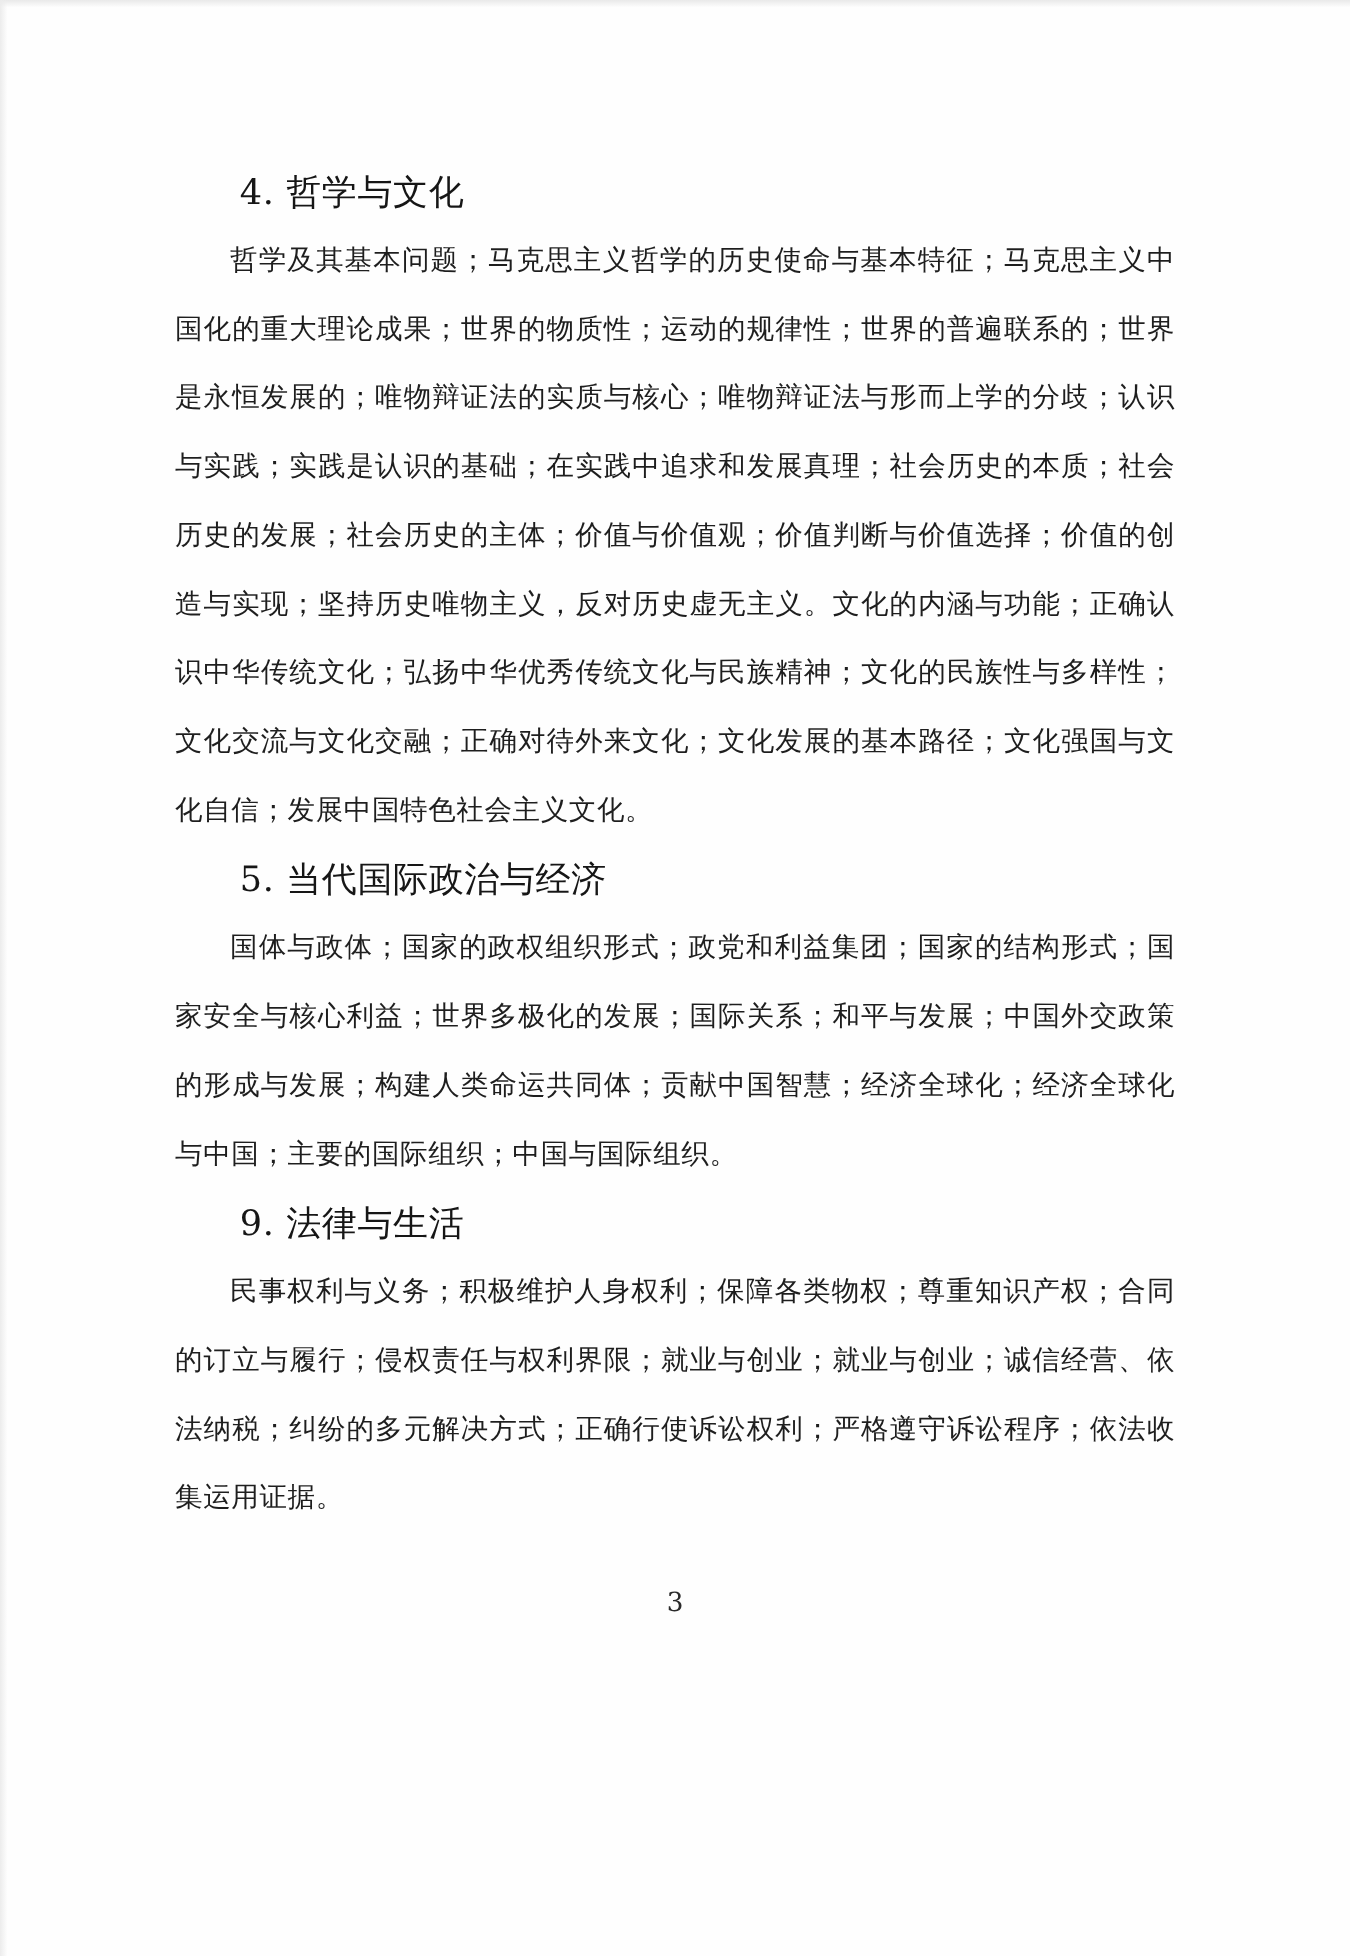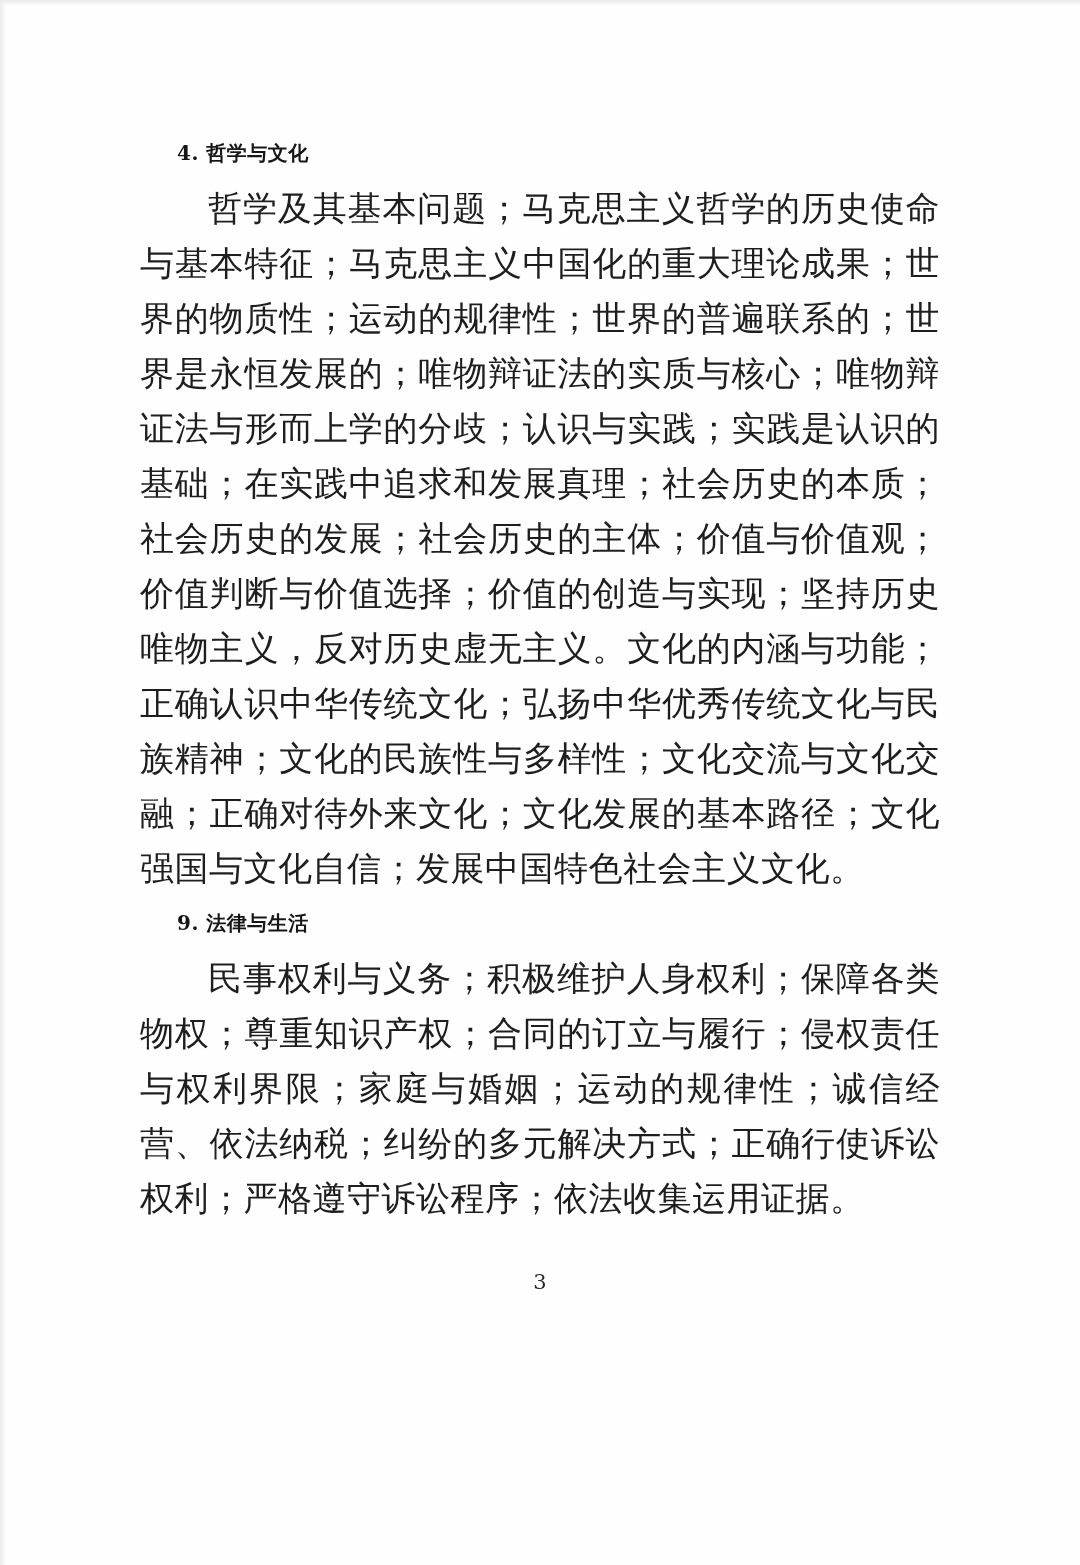--- a/index.html
+++ b/index.html
@@ -36,30 +36,30 @@
     width: 6px;
     height: 100%;
     background: linear-gradient(to right, #ececec, rgba(255,255,255,0));
     pointer-events: none;
   }
   .content {
     width: 800px;
   }
   h2.heading {
     margin: 0;
-    font-size: 20px;
+    font-size: 28px;
     line-height: 55px;
-    font-weight: 700;
+    font-weight: 400;
     text-indent: 1.85em;
     letter-spacing: 0.5px;
     color: #161616;
   }
   p.body-text {
     margin: 0;
-    font-size: 34px;
+    font-size: 22px;
     line-height: 55px;
     text-align: justify;
     text-justify: inter-ideograph;
     text-indent: 2em;
     word-break: break-all;
     letter-spacing: 0.5px;
     color: #1e1e1e;
   }
   .page-number {
     margin-top: 42px;
@@ -73,23 +73,27 @@
 <body>
 
 <div class="page">
   <div class="content">
 
     <section>
       <h2 class="heading">4. 哲学与文化</h2>
       <p class="body-text">哲学及其基本问题；马克思主义哲学的历史使命与基本特征；马克思主义中国化的重大理论成果；世界的物质性；运动的规律性；世界的普遍联系的；世界是永恒发展的；唯物辩证法的实质与核心；唯物辩证法与形而上学的分歧；认识与实践；实践是认识的基础；在实践中追求和发展真理；社会历史的本质；社会历史的发展；社会历史的主体；价值与价值观；价值判断与价值选择；价值的创造与实现；坚持历史唯物主义，反对历史虚无主义。文化的内涵与功能；正确认识中华传统文化；弘扬中华优秀传统文化与民族精神；文化的民族性与多样性；文化交流与文化交融；正确对待外来文化；文化发展的基本路径；文化强国与文化自信；发展中国特色社会主义文化。</p>
     </section>
 
+    <section>
+      <h2 class="heading">5. 当代国际政治与经济</h2>
+      <p class="body-text">国体与政体；国家的政权组织形式；政党和利益集团；国家的结构形式；国家安全与核心利益；世界多极化的发展；国际关系；和平与发展；中国外交政策的形成与发展；构建人类命运共同体；贡献中国智慧；经济全球化；经济全球化与中国；主要的国际组织；中国与国际组织。</p>
+    </section>
 
     <section>
       <h2 class="heading">9. 法律与生活</h2>
-      <p class="body-text">民事权利与义务；积极维护人身权利；保障各类物权；尊重知识产权；合同的订立与履行；侵权责任与权利界限；家庭与婚姻；运动的规律性；诚信经营、依法纳税；纠纷的多元解决方式；正确行使诉讼权利；严格遵守诉讼程序；依法收集运用证据。</p>
+      <p class="body-text">民事权利与义务；积极维护人身权利；保障各类物权；尊重知识产权；合同的订立与履行；侵权责任与权利界限；就业与创业；就业与创业；诚信经营、依法纳税；纠纷的多元解决方式；正确行使诉讼权利；严格遵守诉讼程序；依法收集运用证据。</p>
     </section>
 
 
   </div>
 
   <div class="page-number">3</div>
 </div>
 
 </body></html>

